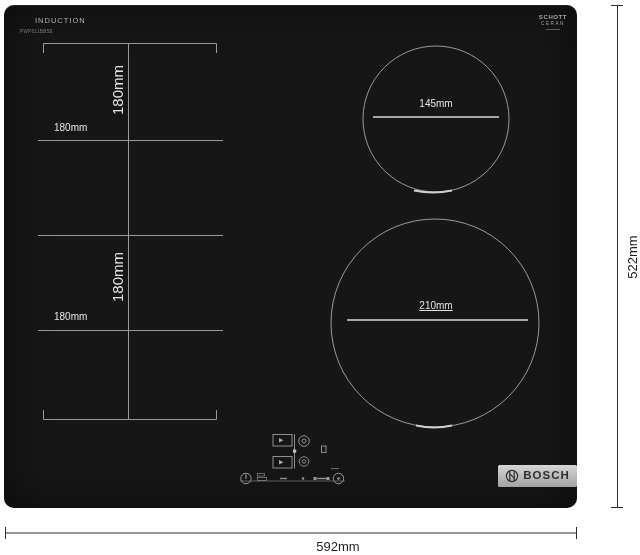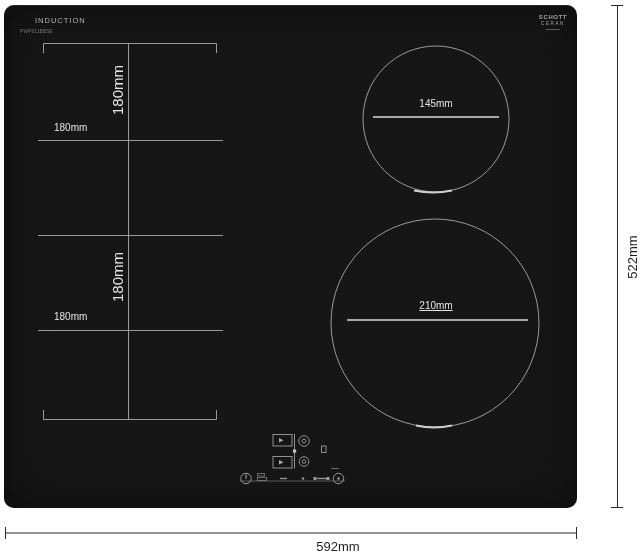--- a/index.html
+++ b/index.html
@@ -114,14 +114,23 @@
   <div class="mlbl" style="left:54px;top:123px;">180mm</div>
   <div class="vlbl" style="left:117px;top:277px;">180mm</div>
   <div class="mlbl" style="left:54px;top:312px;">180mm</div>
 
   <div class="mlbl center" style="left:436px;top:99px;">145mm</div>
   <div class="mlbl center" style="left:436px;top:301px;text-decoration:underline;">210mm</div>
 
   <div class="dlbl center" style="left:292px;top:540px;">592mm</div>
   <div class="dlbl vert" style="left:632px;top:257px;">522mm</div>
 
+  <div class="bosch-badge">
+    <svg width="14" height="14" viewBox="-7 -7 14 14">
+      <circle cx="0" cy="0" r="5.6" fill="none" stroke="#2e2e2e" stroke-width="1.2"></circle>
+      <line x1="-2.2" y1="-5" x2="-2.2" y2="5" stroke="#2e2e2e" stroke-width="1.2"></line>
+      <line x1="2.2" y1="-5" x2="2.2" y2="5" stroke="#2e2e2e" stroke-width="1.2"></line>
+      <line x1="-2.2" y1="-2.2" x2="2.2" y2="2.2" stroke="#2e2e2e" stroke-width="1.2"></line>
+    </svg>
+    <span class="word">BOSCH</span>
+  </div>
 
 </div>
 
 </body></html>

